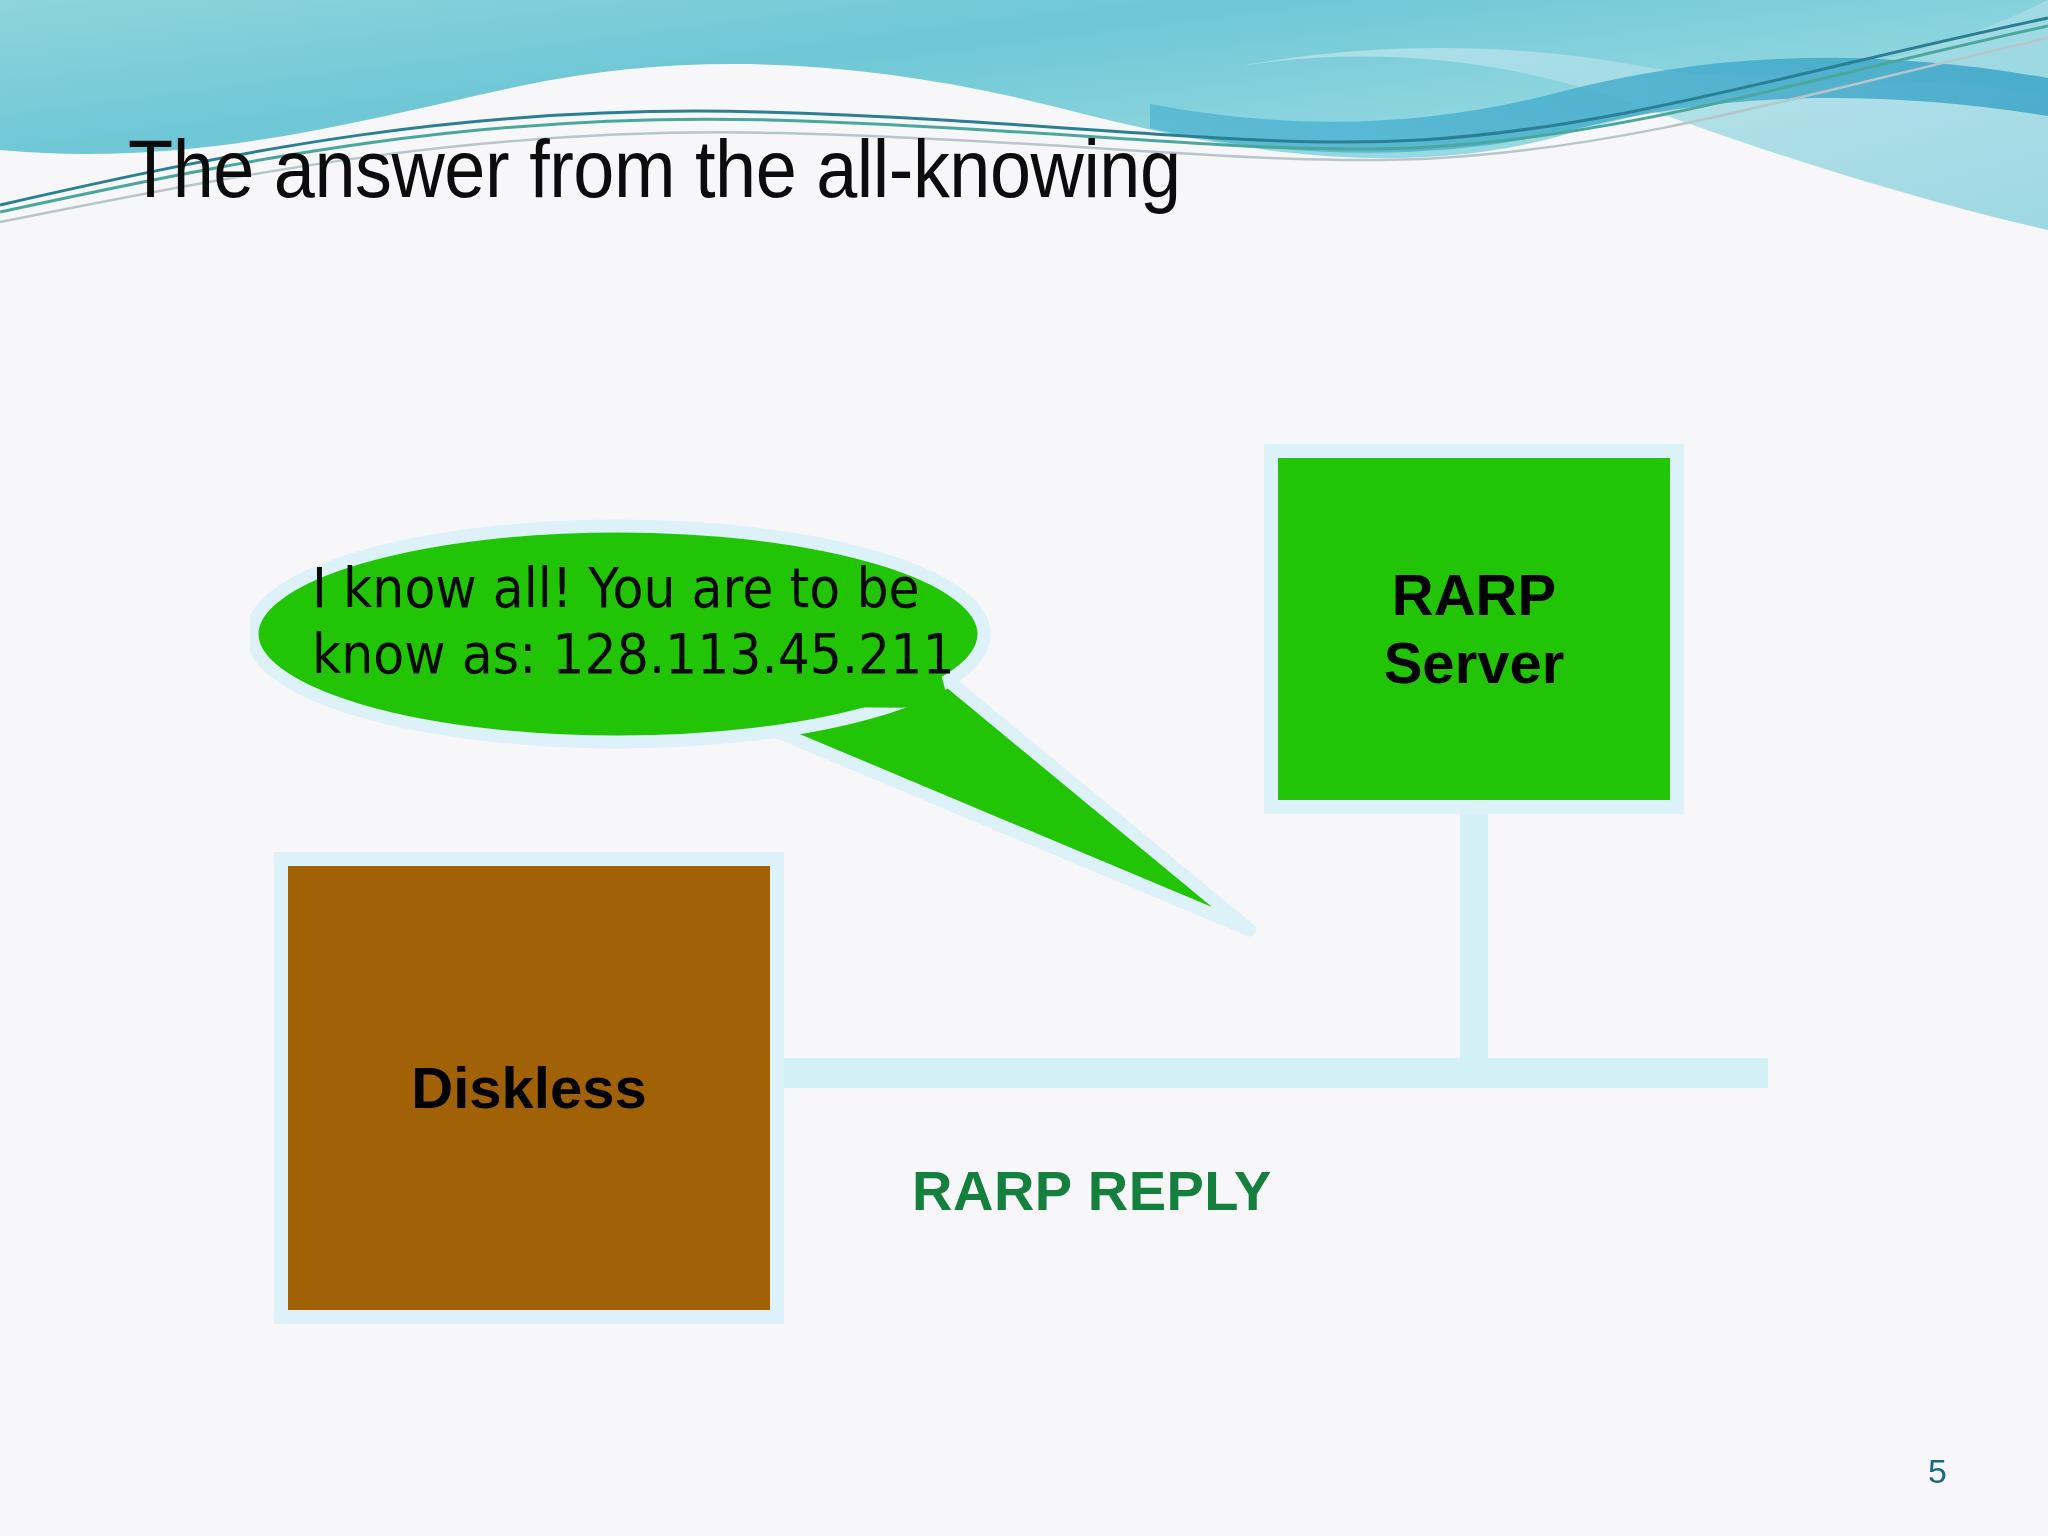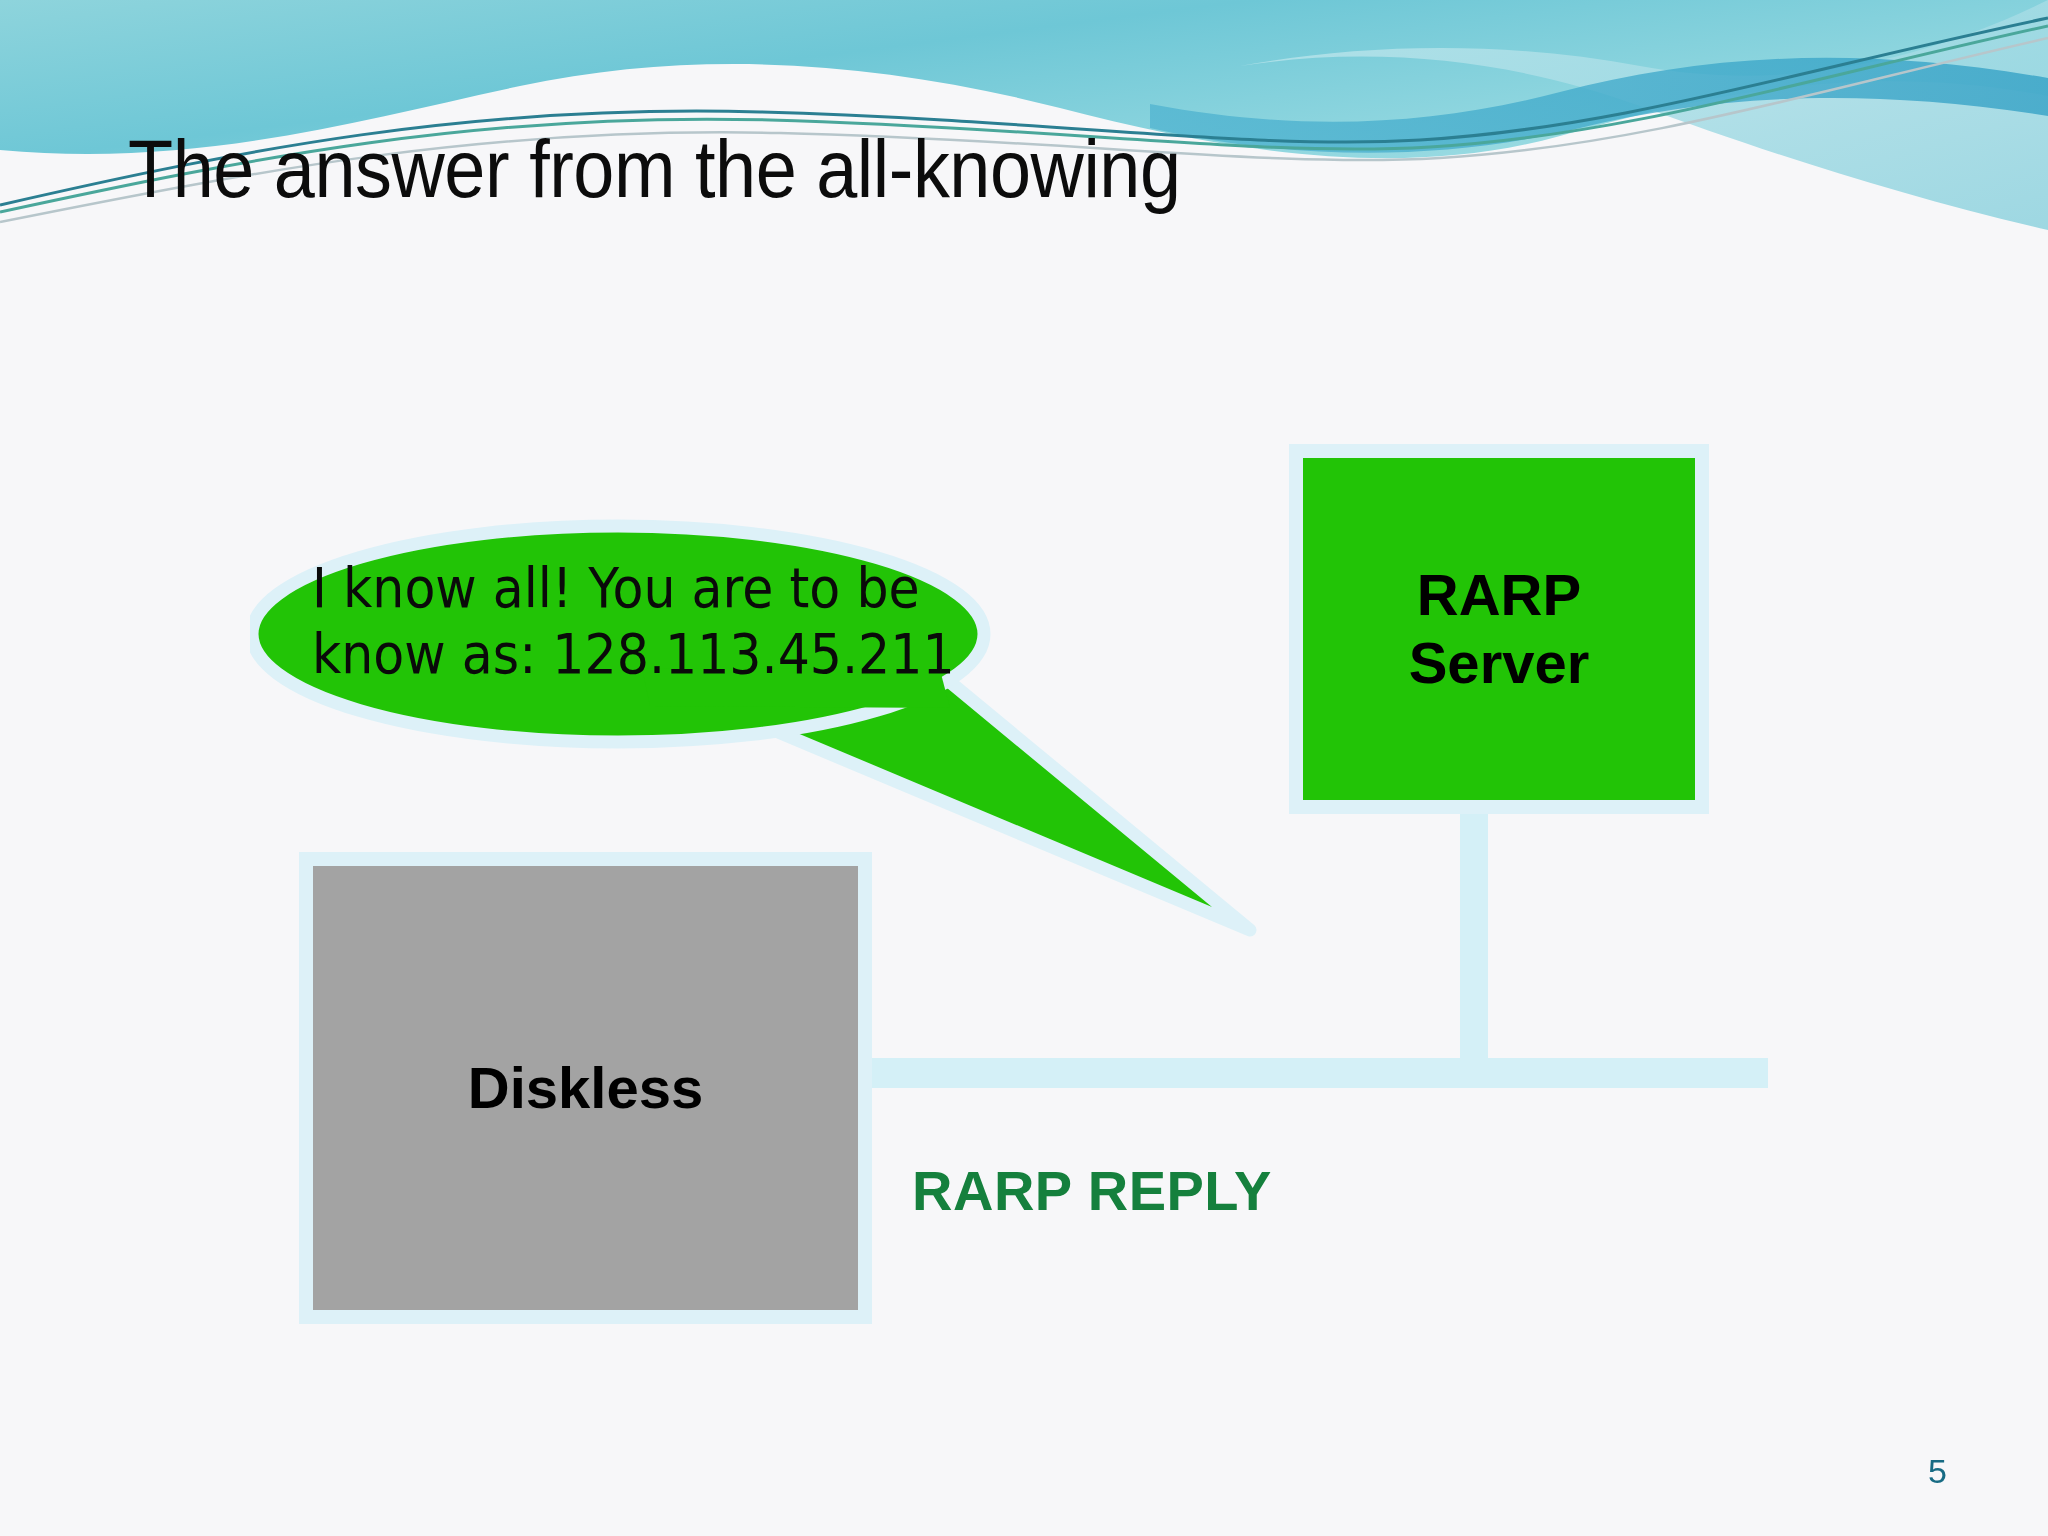--- a/index.html
+++ b/index.html
@@ -68,35 +68,34 @@
     box-sizing: border-box;
     display: flex;
     align-items: center;
     justify-content: center;
     text-align: center;
     color: #000000;
     font-weight: bold;
     font-size: 58px;
     line-height: 1.18;
     border: 14px solid #ddf1f8;
-    margin-left: 25px;
   }
   #server-box {
     left: 1264px;
     top: 444px;
     width: 420px;
     height: 370px;
     background: #22c406;
   }
   #workstation-box {
     left: 274px;
     top: 852px;
-    width: 573px;
+    width: 510px;
     height: 472px;
-    background: #a3a3a3;
+    background: #a16207;
   }
 
   
   #reply-caption {
     position: absolute;
     left: 912px;
     top: 1158px;
     font-size: 56px;
     font-weight: bold;
     color: #15803d;

